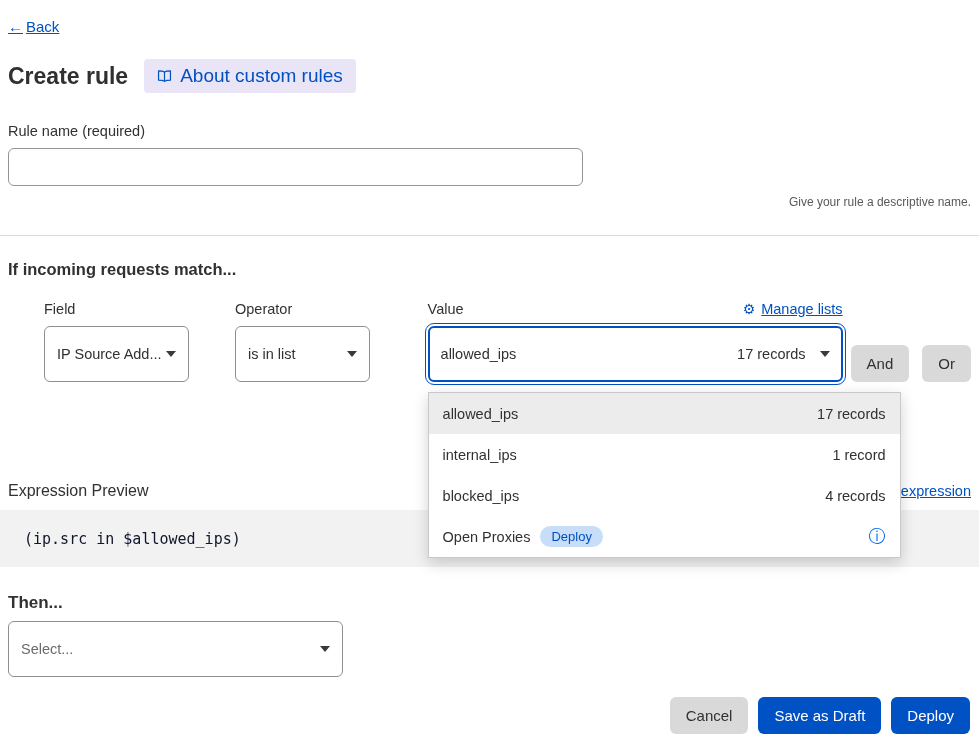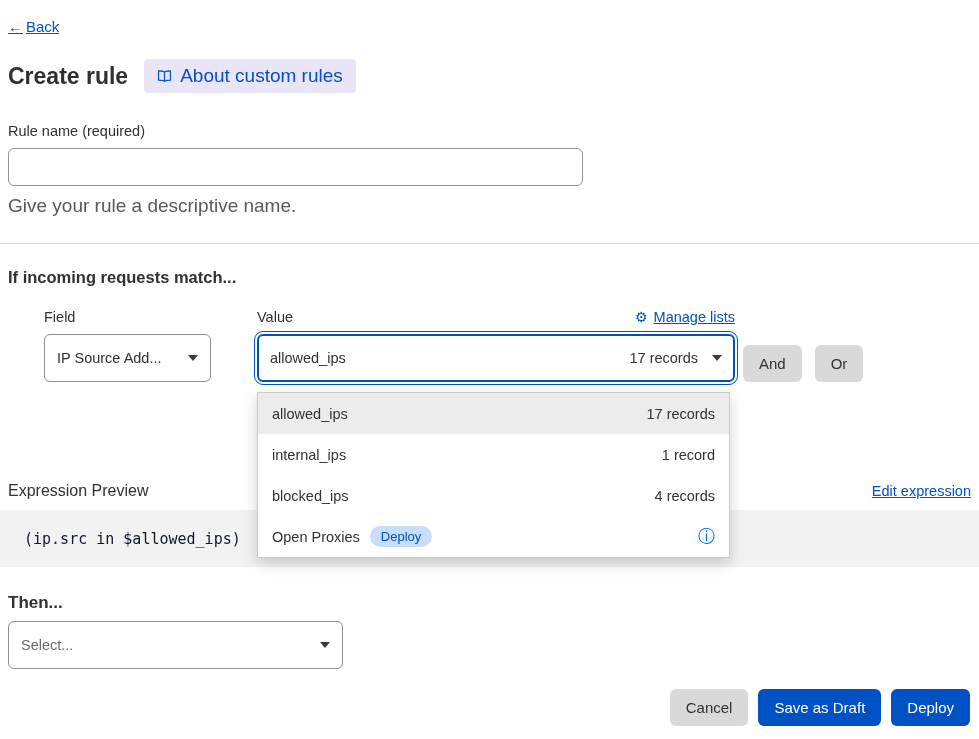--- a/index.html
+++ b/index.html
@@ -26,36 +26,36 @@
     font-size: 19px; padding: 6px 13px; border-radius: 4px; cursor: pointer;
   }
 
   
   .field-label { font-size: 14.5px; margin: 30px 8px 0; }
   .text-input {
     display: block; margin: 9px 8px 0; width: 575px; height: 38px;
     border: 1px solid #949494; border-radius: 6px; padding: 0 12px;
     font-size: 15px; font-family: inherit; color: #313131;
   }
-  .helper { font-size: 19px; color: #595959; margin: 9px 8px 0; }
+  .helper { font-size: 12px; color: #595959; margin: 9px 8px 0; text-align: right; }
 
   .divider { border: none; border-top: 1px solid #dcdcdc; margin: 26px 0 0; }
 
   .section-heading { font-size: 16.5px; font-weight: 700; margin: 24px 8px 0; }
 
   
   .controls-row { display: flex; align-items: flex-end; margin: 22px 8px 0; }
   .col { display: flex; flex-direction: column; margin-left: 36px; }
   .col-label { font-size: 14.5px; margin-bottom: 9px; }
   .col-field { width: 167px; margin-right: 10px; }
   .col-operator { width: 155px; margin-right: 22px; }
   .col-value { width: 478px; }
 
   .select {
-    height: 48px; border: 1px solid #8f8f8f; border-radius: 6px; background: #fff;
+    height: 56px; border: 1px solid #8f8f8f; border-radius: 6px; background: #fff;
     display: flex; align-items: center; justify-content: space-between;
     padding: 0 12px; font-size: 14.5px; cursor: pointer;
   }
   .caret {
     width: 0; height: 0; flex: none;
     border-left: 5px solid transparent; border-right: 5px solid transparent;
     border-top: 6px solid #3a3a3a;
   }
   .value-label-row { display: flex; justify-content: space-between; align-items: center; margin-bottom: 9px; }
   .manage-link { display: inline-flex; align-items: center; gap: 6px; font-size: 14.5px; text-decoration: none; }
@@ -151,20 +151,27 @@
   <div class="controls-row">
 
     <div class="col col-field">
       <div class="col-label">Field</div>
       <div class="select">
         <span>IP Source Add...</span>
         <span class="caret"></span>
       </div>
     </div>
 
+    <div class="col col-operator">
+      <div class="col-label">Operator</div>
+      <div class="select">
+        <span>is in list</span>
+        <span class="caret"></span>
+      </div>
+    </div>
 
     <div class="col col-value">
       <div class="value-label-row">
         <span class="col-label" style="margin-bottom:0;">Value</span>
         <a class="manage-link">
           <span class="gear-glyph">⚙</span>
           <span class="lbl">Manage lists</span>
         </a>
       </div>
 

